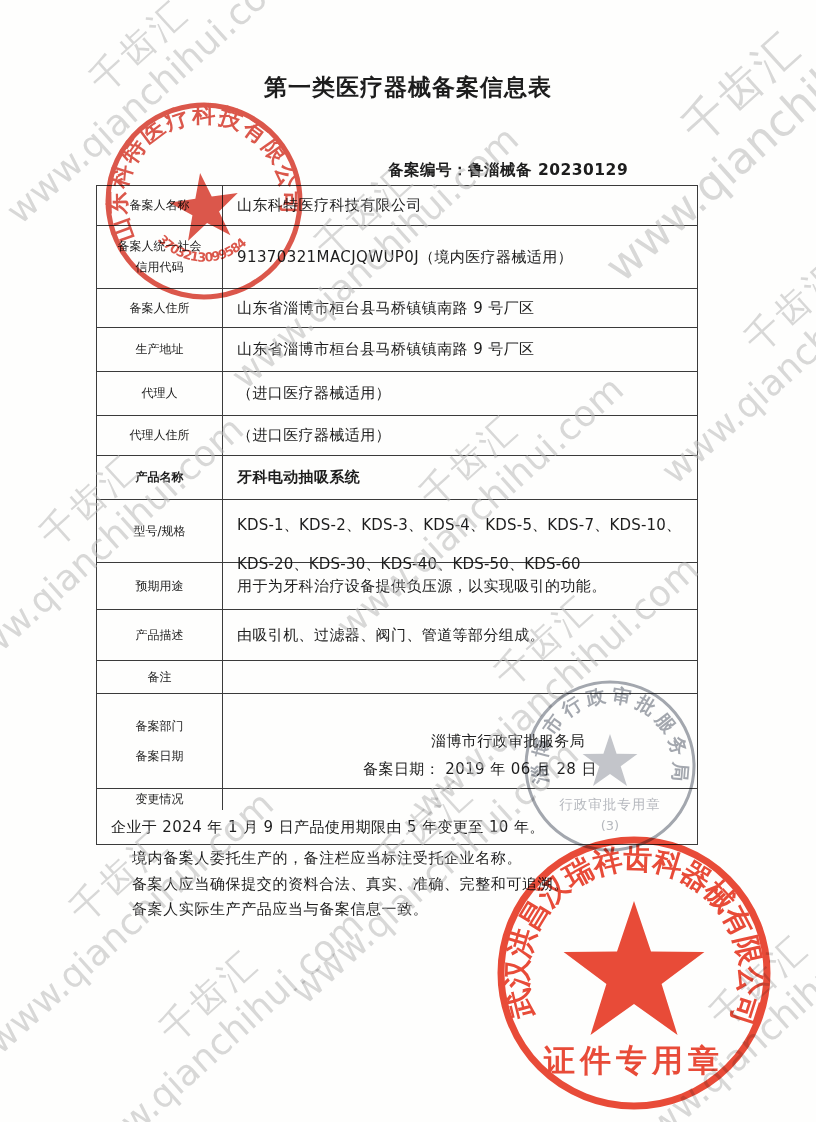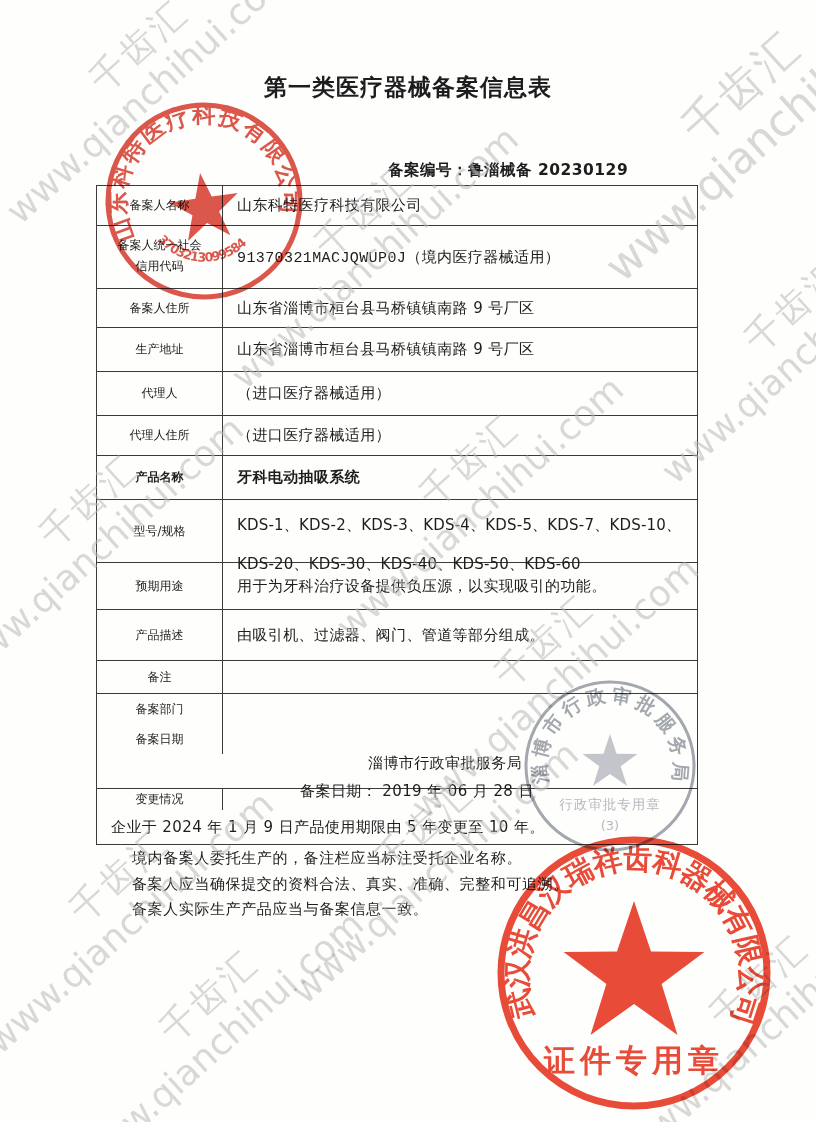--- a/index.html
+++ b/index.html
@@ -45,21 +45,21 @@
 <div class="page">
 
   <div class="title">第一类医疗器械备案信息表</div>
   <div class="recno">备案编号：鲁淄械备 20230129</div>
 
   <div class="table" id="info-table">
       <div class="trow" style="height: 40px;">
         <div class="tlabel">备案人名称</div>
         <div class="tvalue">山东科特医疗科技有限公司</div>
       </div>
-      <div class="trow" style="height: 63px; font-family: Liberation Mono, monospace;">
+      <div class="trow" style="height: 63px;">
         <div class="tlabel">
           <div>备案人统一社会</div>
           <div>信用代码</div>
         </div>
         <div class="tvalue">91370321MACJQWUP0J（境内医疗器械适用）</div>
       </div>
       <div class="trow" style="height: 39px;">
         <div class="tlabel">备案人住所</div>
         <div class="tvalue">山东省淄博市桓台县马桥镇镇南路 9 号厂区</div>
       </div>
@@ -88,21 +88,21 @@
         <div class="tvalue">用于为牙科治疗设备提供负压源，以实现吸引的功能。</div>
       </div>
       <div class="trow" style="height: 51px;">
         <div class="tlabel">产品描述</div>
         <div class="tvalue">由吸引机、过滤器、阀门、管道等部分组成。</div>
       </div>
       <div class="trow" style="height: 33px;">
         <div class="tlabel">备注</div>
         <div class="tvalue"></div>
       </div>
-      <div class="trow" style="height: 95px; flex-direction: column;">
+      <div class="trow" style="height: 95px;">
         <div class="tlabel">
           <div>备案部门</div>
           <div>备案日期</div>
         </div>
         <div class="tvalue">
           <div class="dept-line">淄博市行政审批服务局</div>
           <div class="date-line">备案日期：  2019 年 06 月 28 日</div>
         </div>
       </div>
       <div class="trow" style="height: 55px; flex-direction: column;">

